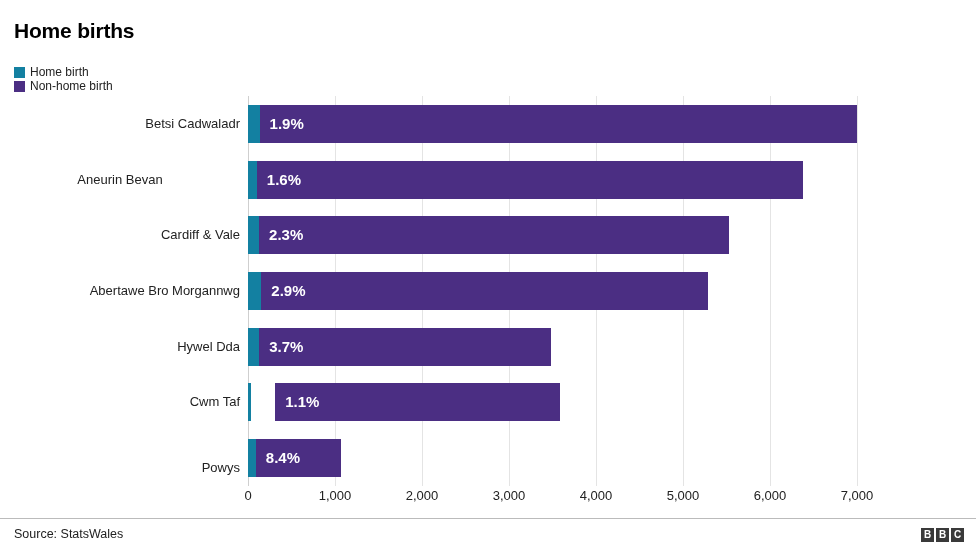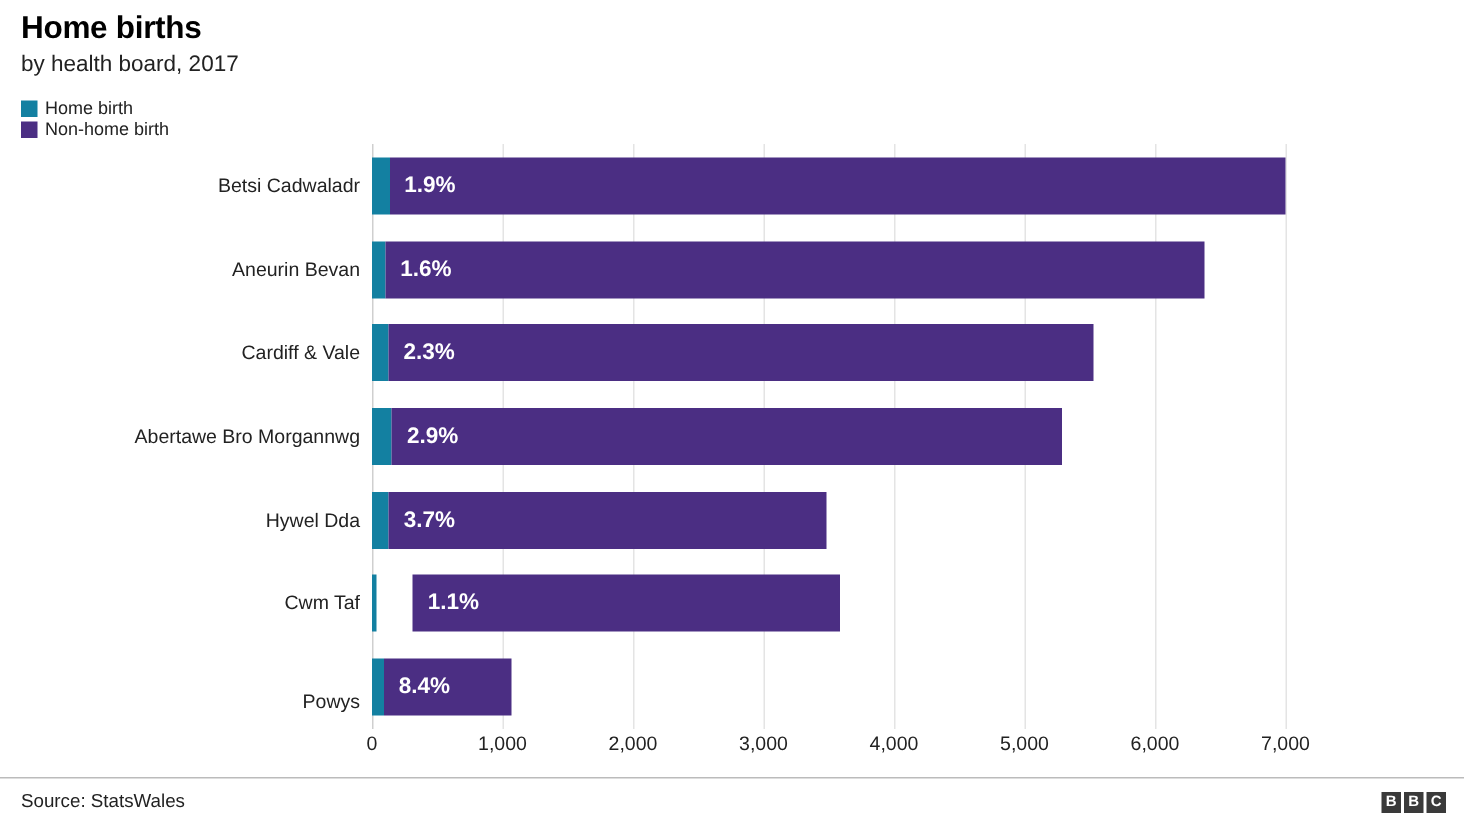--- a/index.html
+++ b/index.html
@@ -21,21 +21,21 @@
     width: 976px;
     height: 549px;
     box-sizing: border-box;
     background: #ffffff;
   }
 
   
   .header {
     position: absolute;
     left: 14px;
-    top: 6px;
+    top: 18px;
     width: 700px;
   }
   .chart-title {
     font-size: 21px;
     font-weight: bold;
     color: #000000;
     line-height: 26px;
     letter-spacing: -0.2px;
   }
   .chart-subtitle {
@@ -200,21 +200,20 @@
     font-family: "Liberation Sans", sans-serif;
   }
 </style>
 </head>
 <body>
 
 <div class="chart-card">
 
   <div class="header">
     <div class="chart-title">Home births</div>
-    <div class="chart-subtitle">by health board, 2017</div>
   </div>
 
   <div class="legend" id="legend">
       <div class="legend-row">
         <span class="legend-swatch" style="background: rgb(19, 128, 161);"></span>
         <span class="legend-label">Home birth</span>
       </div>
       <div class="legend-row">
         <span class="legend-swatch" style="background: rgb(75, 46, 131);"></span>
         <span class="legend-label">Non-home birth</span>
@@ -273,21 +272,21 @@
           <div class="seg-home" style="width: 7.83px; background: rgb(19, 128, 161);"></div>
           <div class="seg-nonhome" style="width: 85.26px; background: rgb(75, 46, 131);">
             <span class="bar-value">8.4%</span>
           </div>
         </div>
       </div>
   </div>
 
   <div class="cat-labels" id="cat-labels">
       <div class="cat-label" style="top: 19.8571px;">Betsi Cadwaladr</div>
-      <div class="cat-label" style="top: 75.5714px;">Aneurin Bevan</div>
+      <div class="cat-label" style="top: 75.5714px; text-align: center;">Aneurin Bevan</div>
       <div class="cat-label" style="top: 187px;">Abertawe Bro Morgannwg</div>
       <div class="cat-label" style="top: 131.286px;">Cardiff &amp; Vale</div>
       <div class="cat-label" style="top: 242.714px;">Hywel Dda</div>
       <div class="cat-label" style="top: 298.429px;">Cwm Taf</div>
       <div class="cat-label" style="top: 364px; margin-left: 48px;">Powys</div>
     </div>
 
   <div class="xaxis" id="xaxis">
       <div class="xtick" style="left: 0px;">0</div>
       <div class="xtick" style="left: 87px;">1,000</div>

